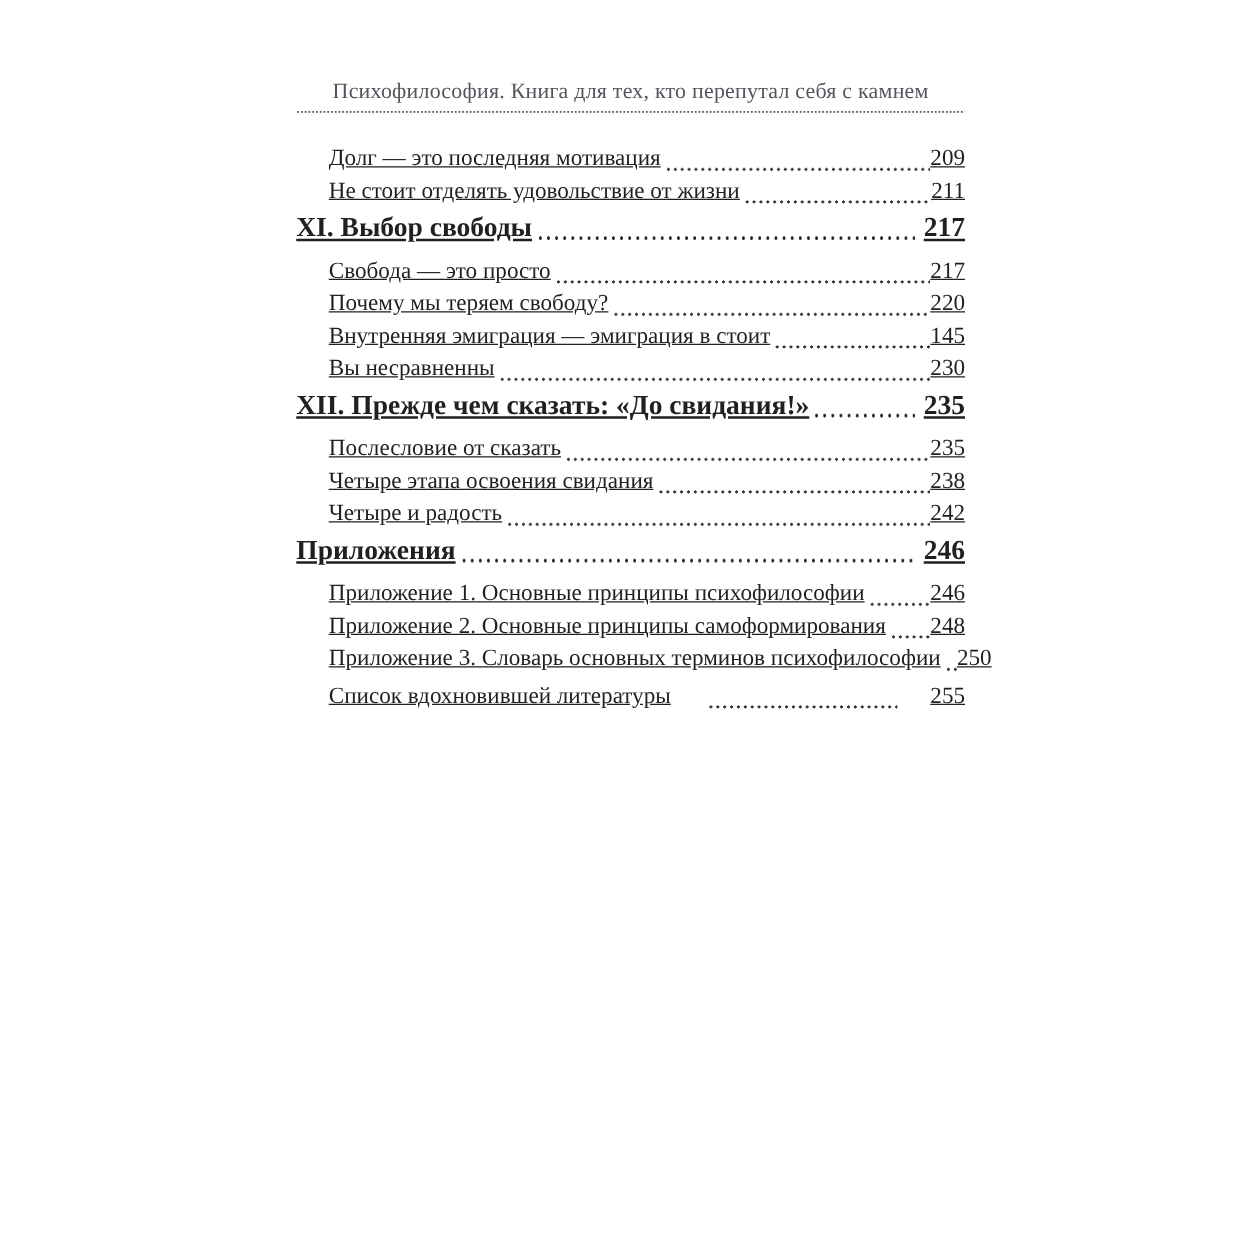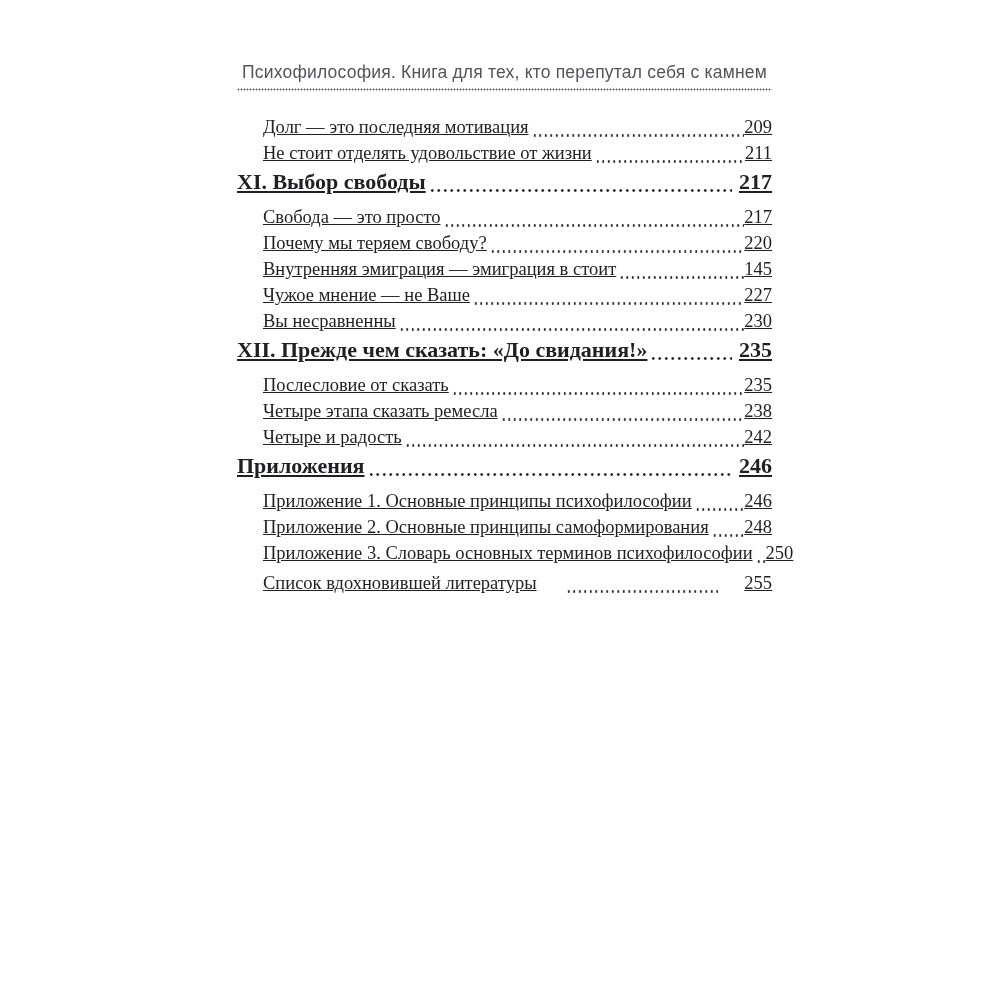--- a/index.html
+++ b/index.html
@@ -16,21 +16,21 @@
     position: relative;
   }
   .content {
     position: absolute;
     left: 237px; top: 0;
     width: 535px;
   }
   .running-header {
     margin-top: 62px;
     text-align: center;
-    font-family: Liberation Sans, sans-serif;
+    font-family: Liberation Serif, serif;
     font-size: 17.5px;
     letter-spacing: 0.2px;
     color: #54545c;
     white-space: nowrap;
   }
   .dotted-rule {
     margin-top: 4px;
     height: 4px;
     background-image: radial-gradient(circle, #63636b 0.9px, rgba(0,0,0,0) 1.1px);
     background-size: 3px 3px;
@@ -107,41 +107,36 @@
     <span class="label">Почему мы теряем свободу?</span>
     <span class="leader"></span>
     <span class="pagenum">220</span>
   </div>
         <div class="toc-row sub">
     <span class="label">Внутренняя эмиграция — эмиграция в стоит</span>
     <span class="leader"></span>
     <span class="pagenum">145</span>
   </div>
         <div class="toc-row sub">
-    <span class="label">Чужое мнение — не Ваше</span>
-    <span class="leader"></span>
-    <span class="pagenum">227</span>
-  </div>
-        <div class="toc-row sub">
     <span class="label">Вы несравненны</span>
     <span class="leader"></span>
     <span class="pagenum">230</span>
   </div>
         <div class="toc-row chapter">
     <span class="label">XII. Прежде чем сказать: «До свидания!»</span>
     <span class="leader"></span>
     <span class="pagenum">235</span>
   </div>
         <div class="toc-row sub">
     <span class="label">Послесловие от сказать</span>
     <span class="leader"></span>
     <span class="pagenum">235</span>
   </div>
         <div class="toc-row sub">
-    <span class="label">Четыре этапа сказать ремесла</span>
+    <span class="label">Четыре этапа освоения свидания</span>
     <span class="leader"></span>
     <span class="pagenum">238</span>
   </div>
         <div class="toc-row sub">
     <span class="label">Четыре и радость</span>
     <span class="leader"></span>
     <span class="pagenum">242</span>
   </div>
         <div class="toc-row chapter">
     <span class="label">Приложения</span>

